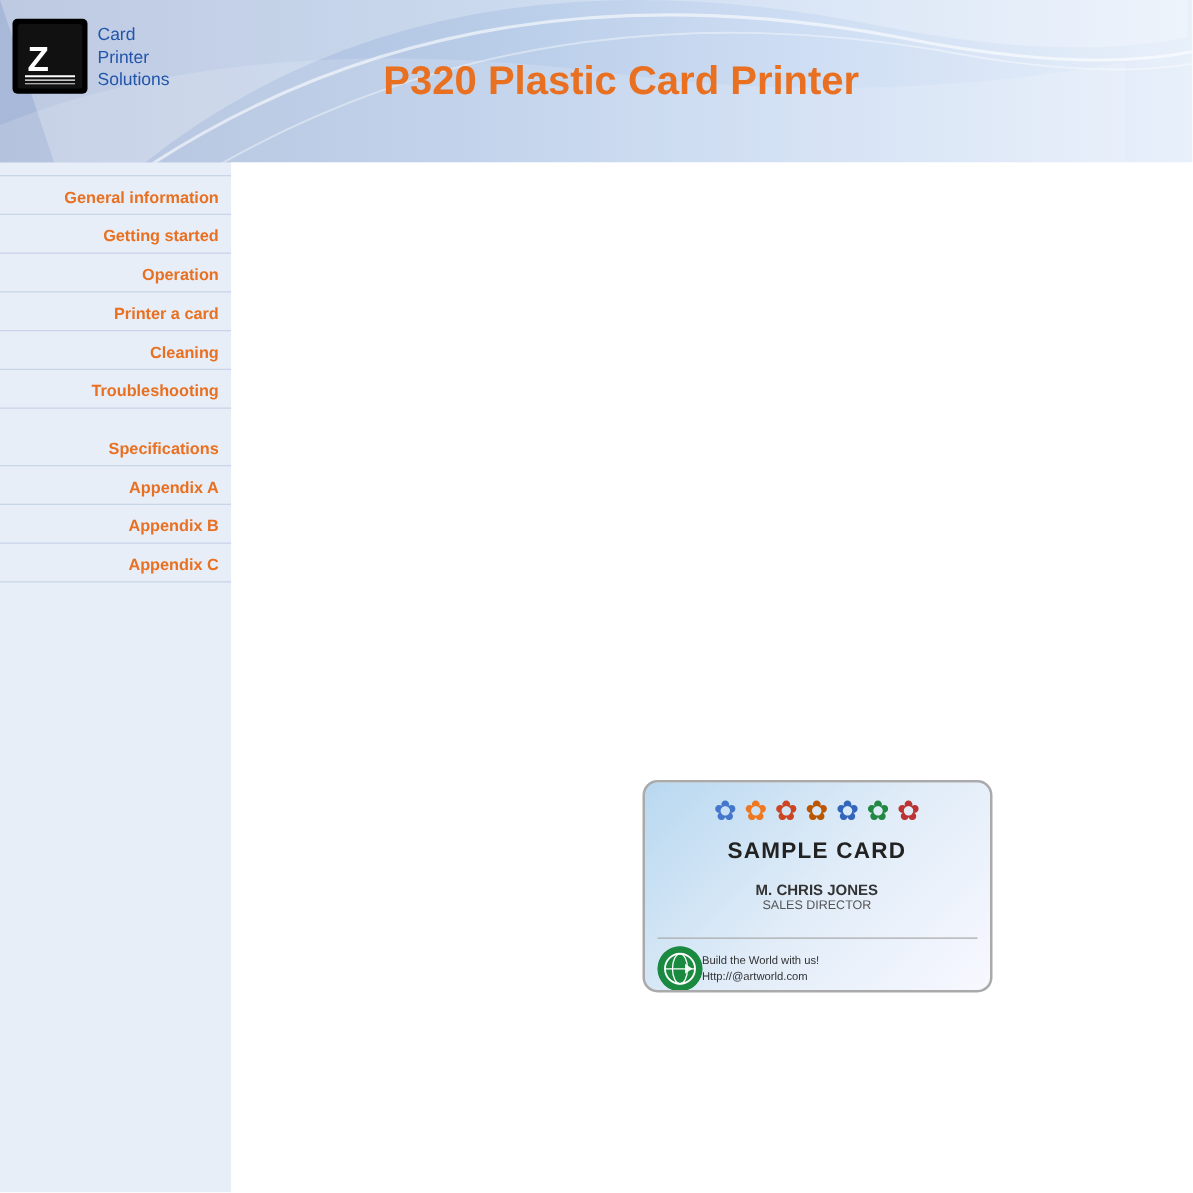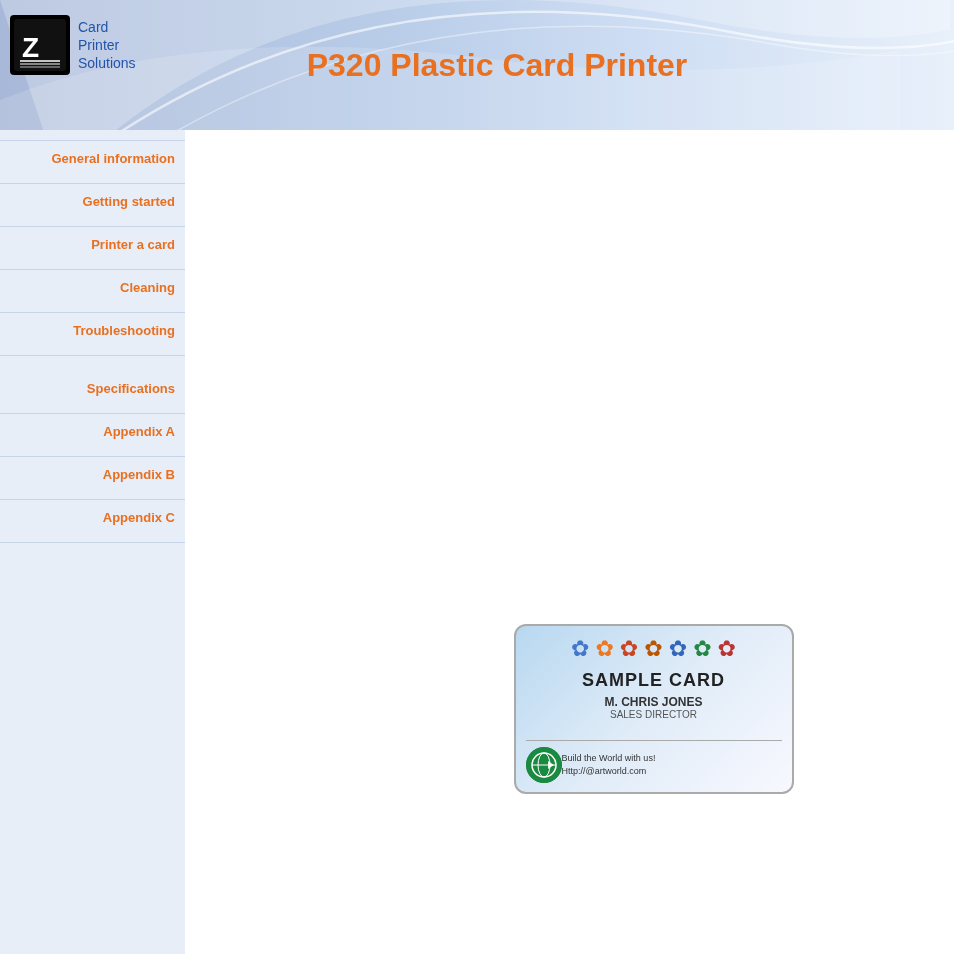--- a/index.html
+++ b/index.html
@@ -91,21 +91,21 @@
     .sidebar {
       width: 185px;
       min-width: 185px;
       background: #e8eef8;
       padding-top: 10px;
       height: 100%;
     }
 
     .sidebar-item {
       text-align: right;
-      padding: 8px 10px 16px 0;
+      padding: 8px 10px 4px 0;
       cursor: pointer;
       border-bottom: 1px solid #c8d4e8;
     }
 
     .sidebar-item:first-child {
       border-top: 1px solid #c8d4e8;
     }
 
     .sidebar-item a {
       color: #e87020;
@@ -152,21 +152,21 @@
     .card-icon {
       font-size: 22px;
     }
 
     .card-title {
       text-align: center;
       font-size: 18px;
       font-weight: bold;
       letter-spacing: 1px;
       color: #222;
-      margin-bottom: 4px;
+      margin-bottom: 14px;
     }
 
     .card-name {
       text-align: center;
       font-size: 12px;
       font-weight: bold;
       color: #333;
     }
 
     .card-role {
@@ -252,20 +252,23 @@
 </div>
 
 <div class="layout">
 
   <nav class="sidebar">
     <div class="sidebar-item">
       <a href="#">General information</a>
     </div>
     <div class="sidebar-item">
       <a href="#">Getting started</a>
+    </div>
+    <div class="sidebar-item">
+      <a href="#">Operation</a>
     </div>
     <div class="sidebar-item">
       <a href="#">Printer a card</a>
     </div>
     <div class="sidebar-item">
       <a href="#">Cleaning</a>
     </div>
     <div class="sidebar-item">
       <a href="#">Troubleshooting</a>
     </div>

